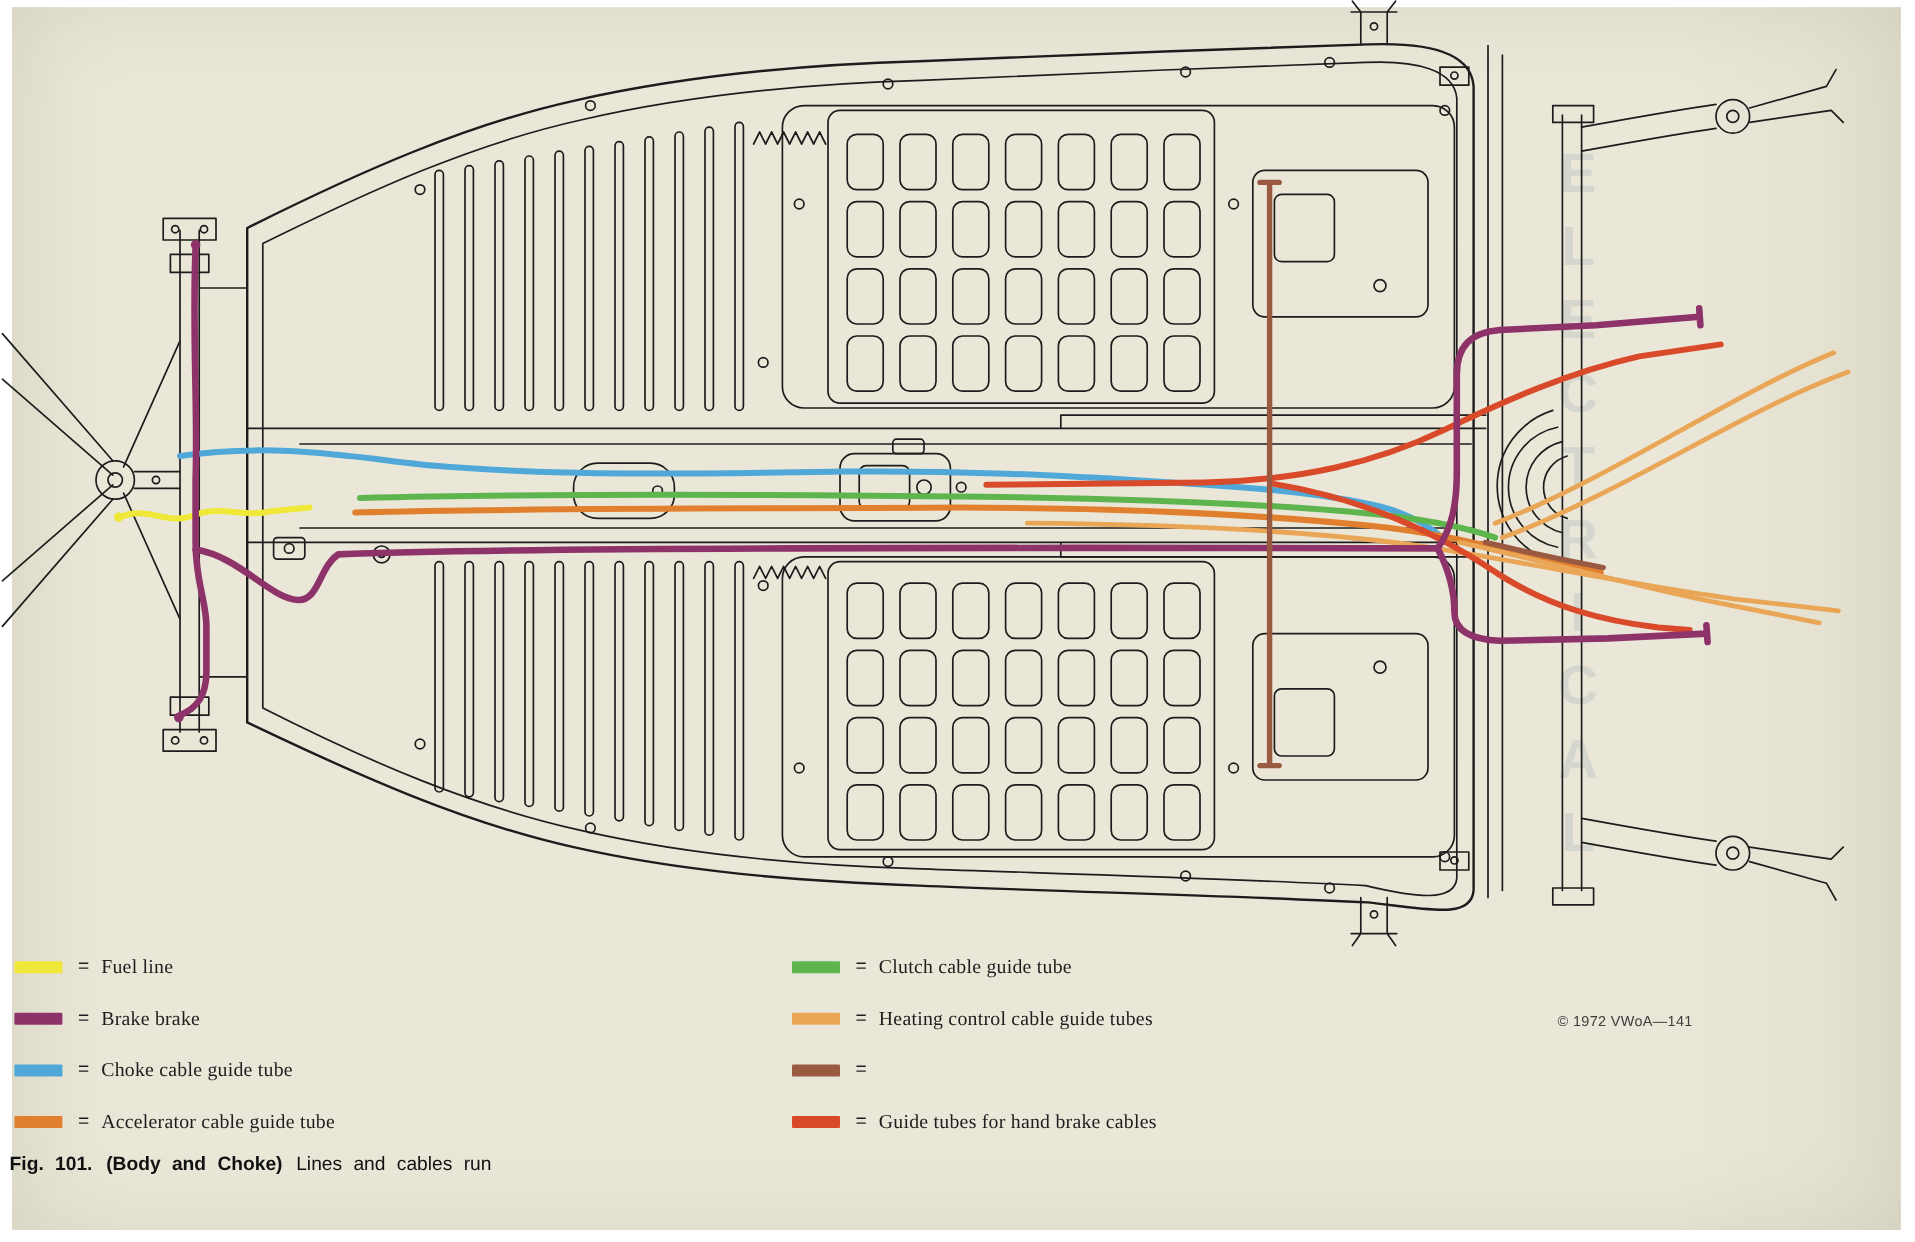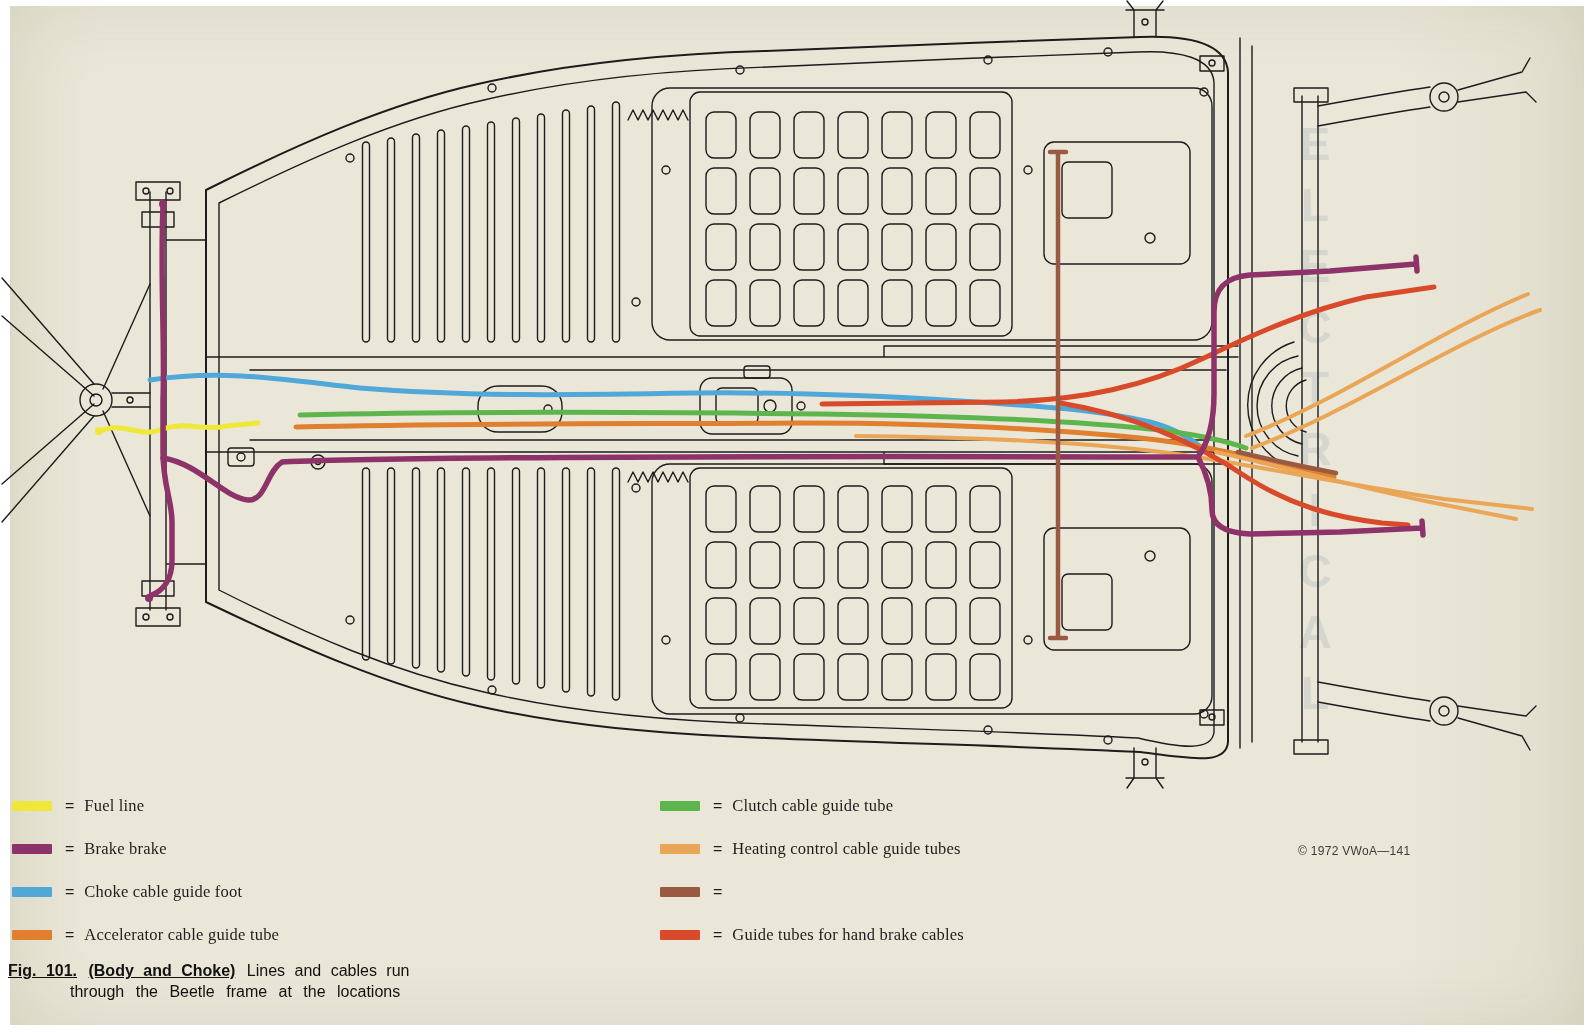--- a/index.html
+++ b/index.html
@@ -25,21 +25,21 @@
     color:rgba(110,135,160,.17); user-select:none;
   }
   .legend { position:absolute; top:795px; }
   .legend-row { display:flex; align-items:center; height:21px; margin-bottom:22px; }
   .swatch { display:inline-block; width:40px; height:10px; margin-right:13px; border-radius:1px; }
   .eq { margin-right:10px; font-size:16px; color:#1d1d1d; }
   .lab { font-size:16.5px; color:#1d1d1d; letter-spacing:.2px;font-family:Liberation Serif, serif; }
   .credit { position:absolute; left:1298px; top:844px; font-size:12px; color:#3c3c3c; letter-spacing:.3px; }
   .caption { position:absolute; left:8px; top:960px; width:452px; font-size:16px; line-height:21px; color:#111; }
   .cap-line { word-spacing:5px; }
-  .cap-line b { margin-right:2px;text-decoration:underline; }
+  .cap-line b { margin-right:2px; }
   .cap-line-2 { padding-left:62px; word-spacing:7px; }
 </style>
 </head>
 <body>
 
 <div class="paper"></div>
 
 <div class="ghost">ELECTRICAL</div>
 
 <svg class="diagram" width="1596" height="792" viewBox="0 0 1596 792">
@@ -250,21 +250,21 @@
       <span class="lab">Fuel line</span>
     </div>
     <div class="legend-row">
       <span class="swatch" style="background: rgb(142, 51, 105);"></span>
       <span class="eq">=</span>
       <span class="lab">Brake brake</span>
     </div>
     <div class="legend-row">
       <span class="swatch" style="background: rgb(79, 168, 216);"></span>
       <span class="eq">=</span>
-      <span class="lab">Choke cable guide foot</span>
+      <span class="lab">Choke cable guide tube</span>
     </div>
     <div class="legend-row">
       <span class="swatch" style="background: rgb(224, 127, 46);"></span>
       <span class="eq">=</span>
       <span class="lab">Accelerator cable guide tube</span>
     </div>
   </div>
 <div class="legend" id="legend-right" style="left:660px">
     <div class="legend-row">
       <span class="swatch" style="background: rgb(95, 181, 77);"></span>
@@ -288,14 +288,13 @@
   </div>
 
 <div class="credit">© 1972 VWoA—141</div>
 
 <div class="caption">
   <div class="cap-line">
     <b>Fig. 101.</b>
     <b>(Body and Choke)</b>
     <span>Lines and cables run</span>
   </div>
-  <div class="cap-line cap-line-2">through the Beetle frame at the locations</div>
 </div>
 
 </body></html>

